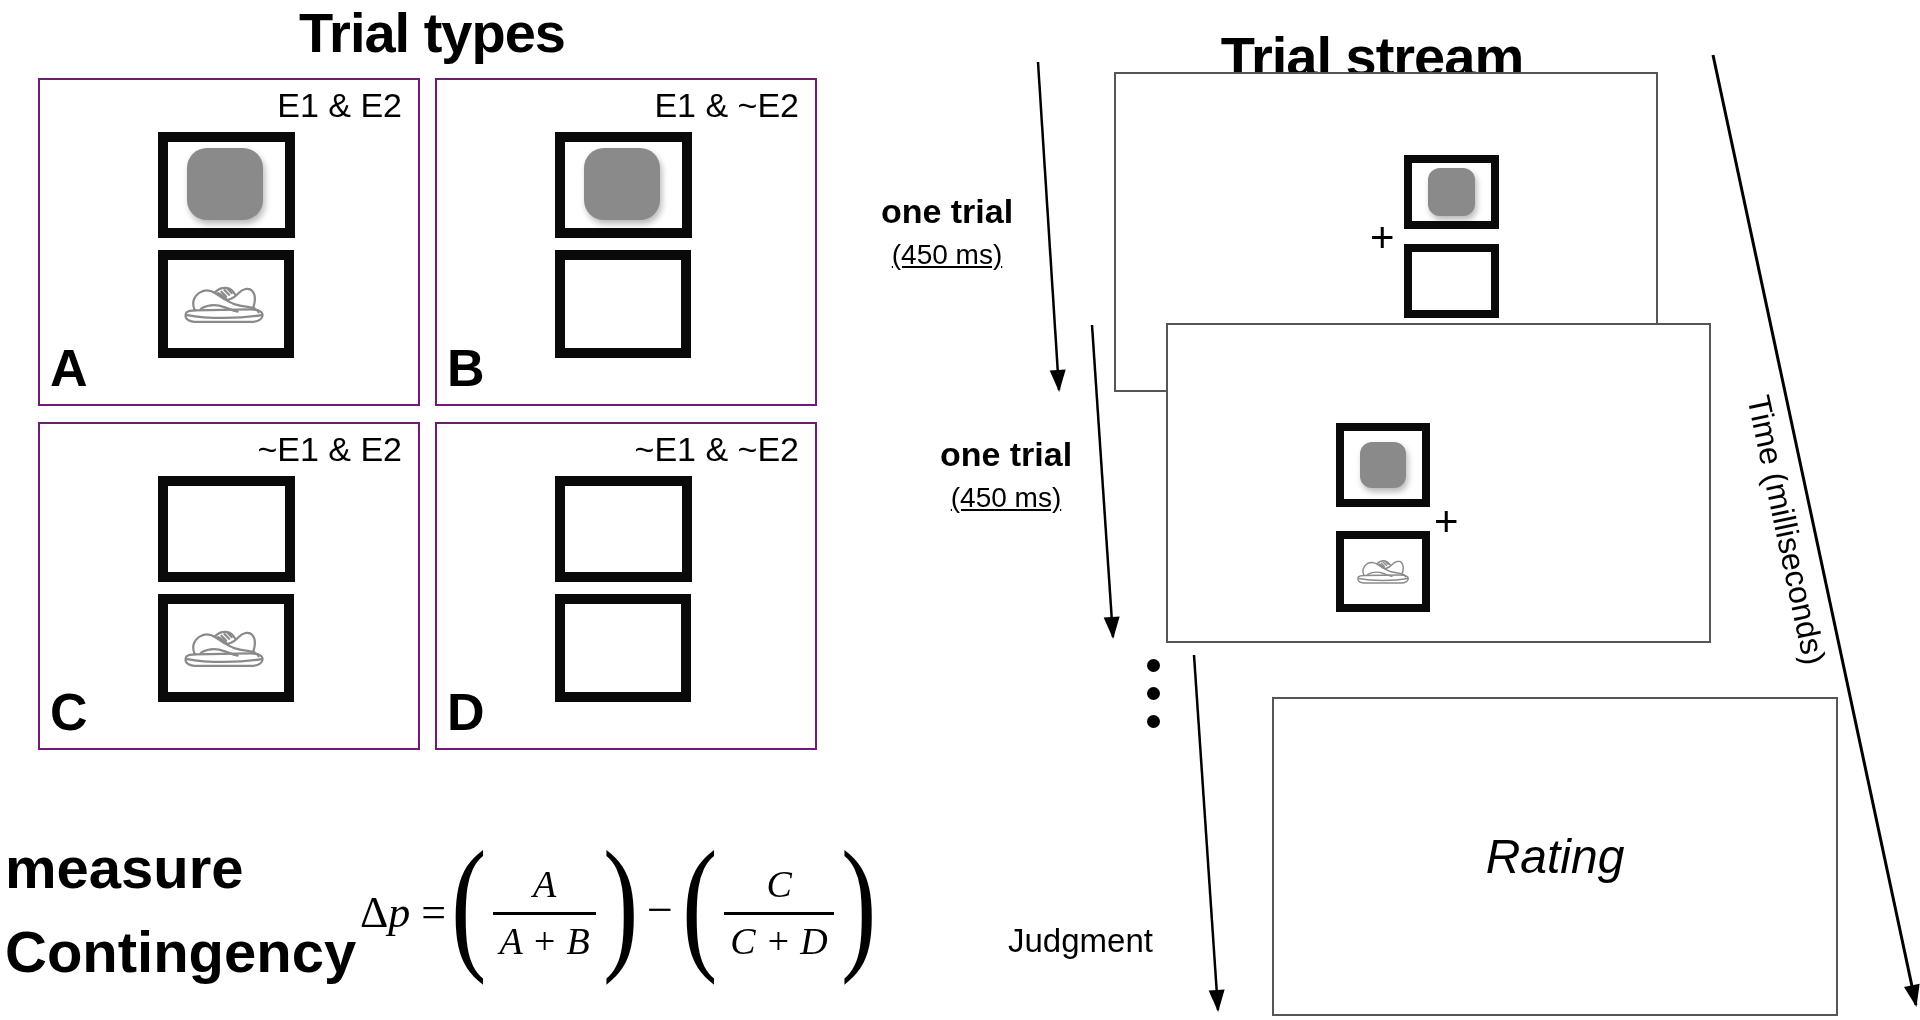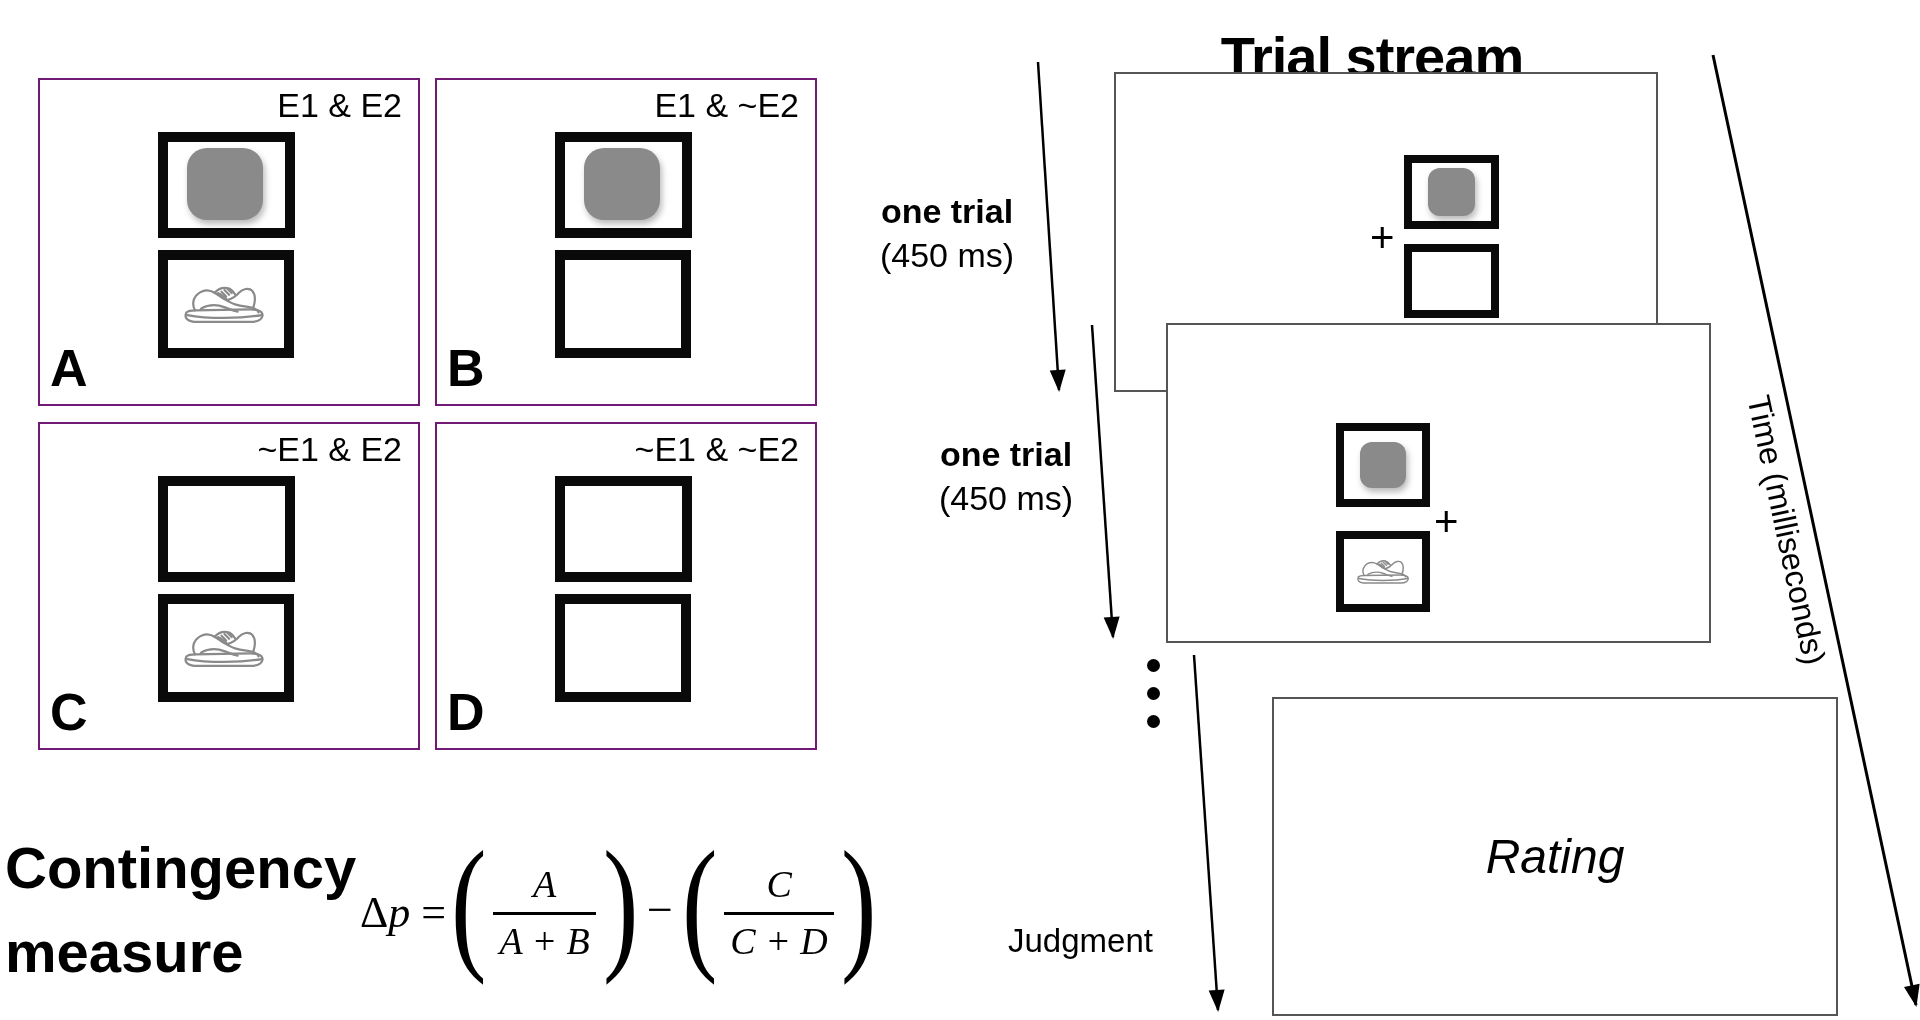--- a/index.html
+++ b/index.html
@@ -29,21 +29,21 @@
   .thickbox{position:absolute;border:8px solid #0a0a0a;background:#fff;box-sizing:border-box;}
   .plus{position:absolute;font-size:42px;font-weight:400;line-height:1;}
   .graysq.small{border-radius:12px;}
 
   
   .dot{position:absolute;width:13px;height:13px;border-radius:50%;background:#000;}
 
   
   .trial-label{position:absolute;width:190px;text-align:center;line-height:44px;}
   .trial-label .l1{font-size:34px;font-weight:bold;}
-  .trial-label .l2{font-size:34px;font-weight:400;}
+  .trial-label .l2{font-size:28px;font-weight:400;text-decoration:underline;}
   .judgment{position:absolute;font-size:33px;}
   .rating-screen{display:flex;align-items:center;justify-content:center;}
   .rating-text{font-size:48px;font-style:italic;}
   .time-label{position:absolute;white-space:nowrap;font-size:32px;
               transform:translate(-50%,-50%) rotate(78deg);}
 
   
   .cont-label{position:absolute;left:5px;top:826px;font-size:58px;font-weight:bold;
               line-height:84px;}
   .formula{position:absolute;left:360px;top:836px;height:152px;display:flex;
@@ -77,20 +77,21 @@
         <path d="M54,23.5 C50.5,20 47,17 43,15.5"></path>
         <path d="M44,16 L49,21.5"></path>
           <path d="M47,13.8 L52.5,19.3"></path>
         <path d="M50.5,11.8 L56,17.3"></path>
           <path d="M54,10.2 L59,15.2"></path>
         <path d="M23,33.5 C32,28.5 43,29 51,32 C57,34.2 61,36 66,37"></path>
       </g>
     </defs>
   </svg>
 
+  <div class="bigtitle" style="left:172px;">Trial types</div>
   <div class="bigtitle" style="left:1112px;margin-top:24px;">Trial stream</div>
 
   <div class="panel" style="left:38px;top:78px;">
     <div class="cond">E1 &amp; E2</div>
     <div class="stimbox sb-top">
       <div class="graysq big"></div>
     </div>
     <div class="stimbox sb-bot">
       <svg class="shoe shoe-big" viewBox="0 0 100 55">
           <use href="#sneaker"></use>
@@ -120,22 +121,22 @@
   </div>
 
   <div class="panel" style="left:435px;top:422px;">
     <div class="cond">~E1 &amp; ~E2</div>
     <div class="stimbox sb-top"></div>
     <div class="stimbox sb-bot"></div>
     <div class="letter">D</div>
   </div>
 
   <div class="cont-label">
+    <div>measure</div>
     <div>Contingency</div>
-    <div>measure</div>
   </div>
 
   <div class="formula">
     <span class="lhs"><span>Δ</span><span class="it">p</span><span> = </span></span>
     <span class="paren">(</span>
     <span class="frac">
       <span class="num">A</span>
       <span class="bar"></span>
       <span class="den">A + B</span>
     </span>

